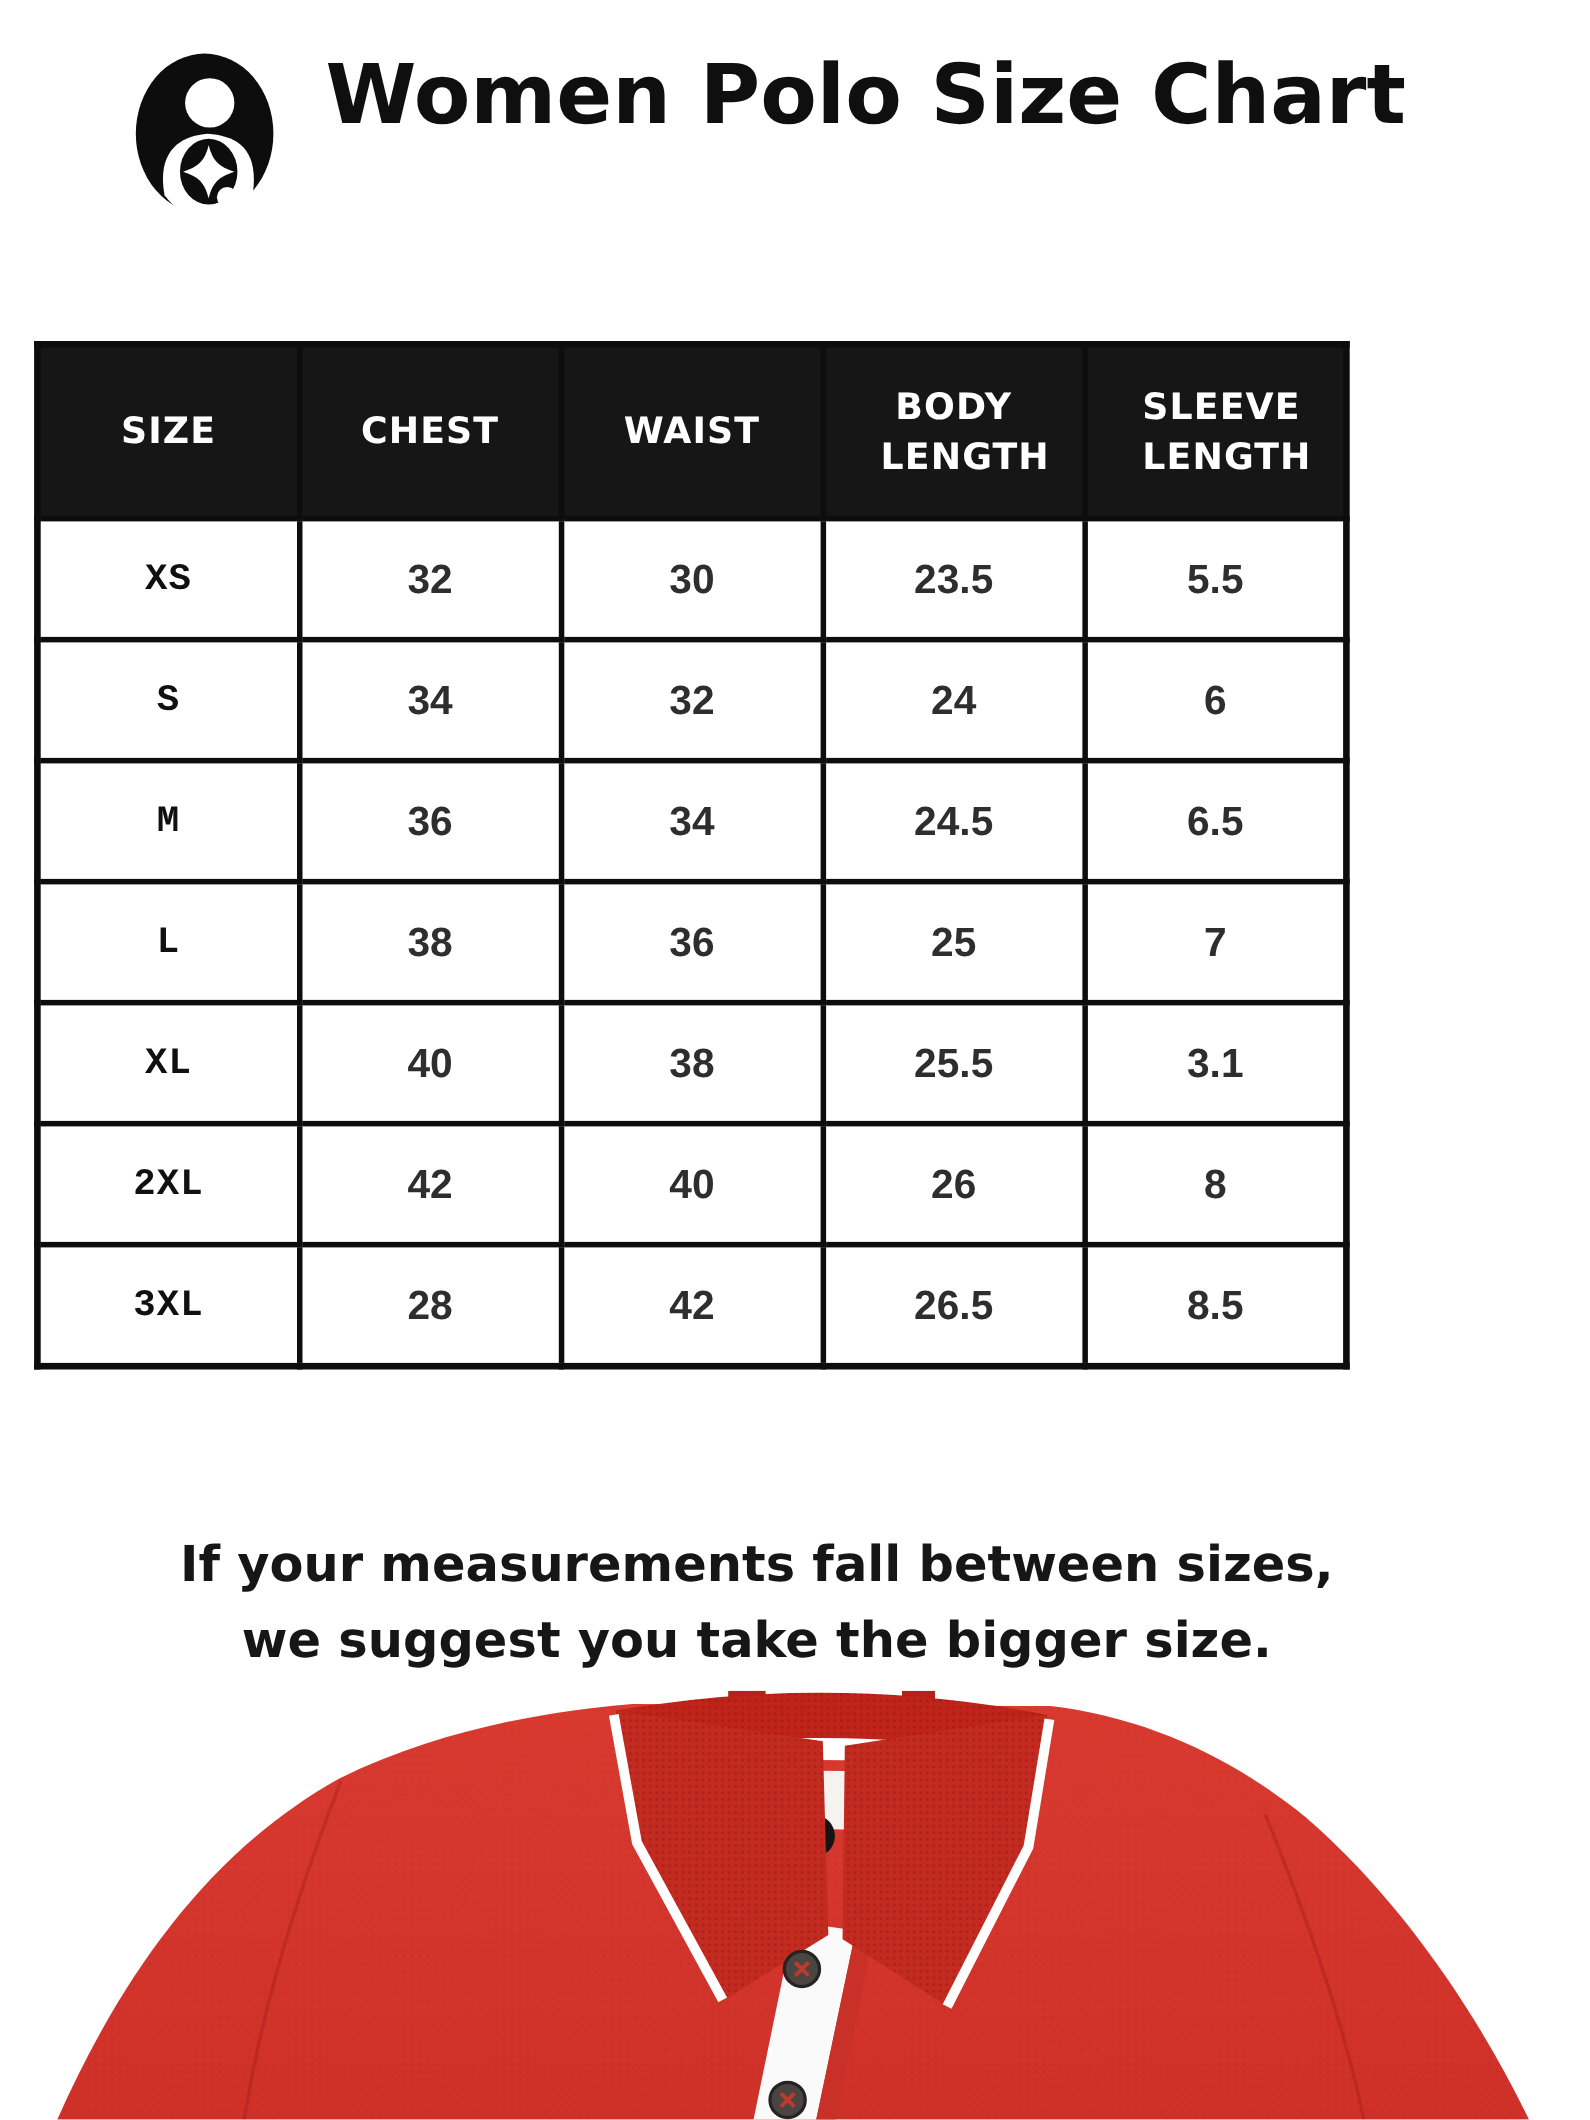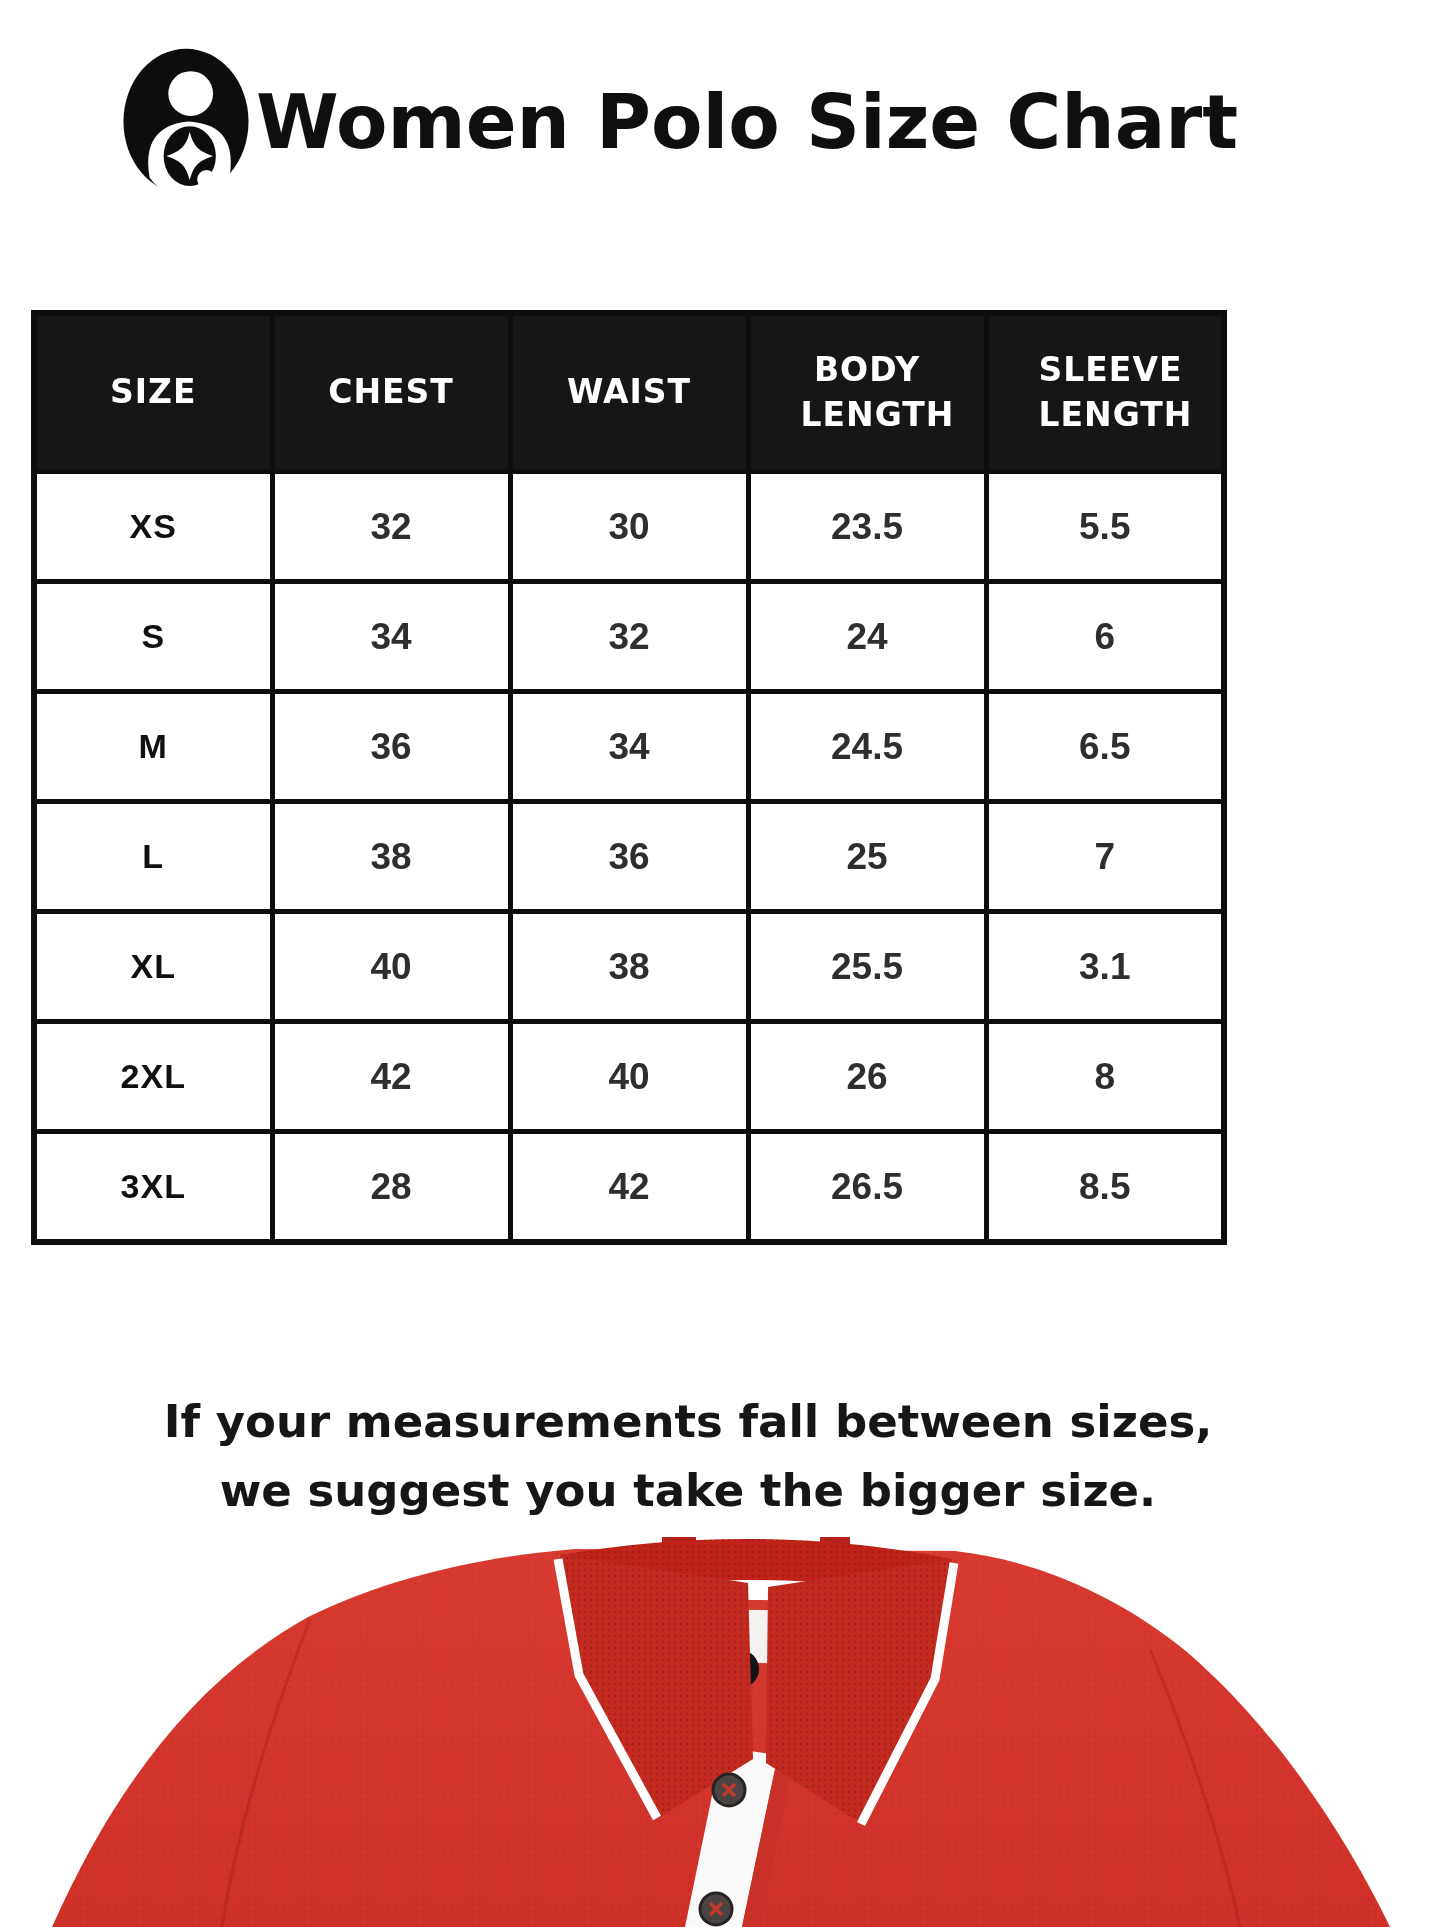--- a/index.html
+++ b/index.html
@@ -2,21 +2,21 @@
 <html><head>
 <meta charset="utf-8">
 <style>
   html,body{margin:0;padding:0;}
   body{
     width:1445px;height:1927px;position:relative;background:#ffffff;overflow:hidden;
     font-family:"DejaVu Sans","Liberation Sans",sans-serif;
   }
   
   .header{
-    position:absolute;top:42px;left:116px;display:flex;align-items:center;
+    position:absolute;top:42px;left:116px;display:flex;align-items:flex-start;gap:40px;
   }
   .logo svg{display:block;}
   .title{
     font-size:75px;font-weight:700;color:#0f0f0f;letter-spacing:0px;white-space:nowrap;
   }
   
   .size-table{
     position:absolute;left:31px;top:310px;width:1196px;
     border-collapse:collapse;table-layout:fixed;
     border:6px solid #0d0d0d;
@@ -27,21 +27,21 @@
     height:153px;text-align:center;vertical-align:middle;
     border:5px solid #0d0d0d;padding:0 50px;
   }
   .size-table td{
     background:#ffffff;height:103px;text-align:center;vertical-align:middle;
     border:5px solid #0d0d0d;
     font-family:"Liberation Sans",sans-serif;
     font-size:37px;font-weight:700;color:#2e2e2e;
   }
   .size-table td.size-cell{
-    font-family:Liberation Sans, sans-serif;
+    font-family:Liberation Mono, monospace;
     font-size:34px;font-weight:700;color:#101010;letter-spacing:1px;
   }
   
   .note{
     position:absolute;top:1388px;left:0;width:1376px;text-align:center;
     font-size:45px;font-weight:700;color:#161616;line-height:1.53;
   }
   
   .polo{
     position:absolute;left:0;top:1537px;width:1445px;height:390px;

